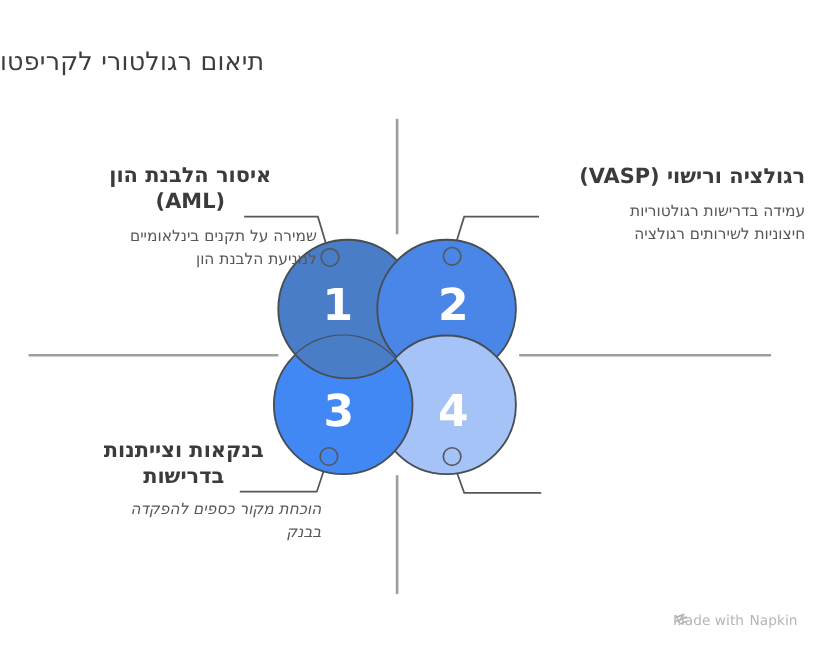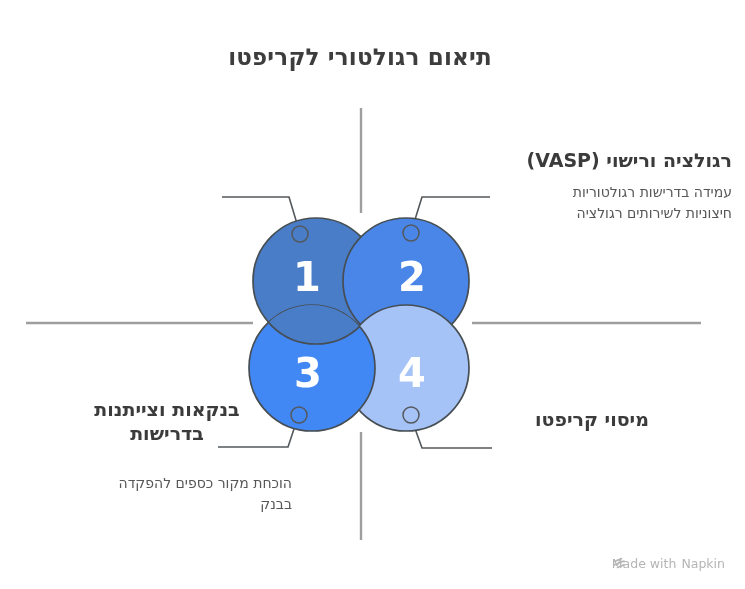--- a/index.html
+++ b/index.html
@@ -4,39 +4,39 @@
 <style>
   html,body{margin:0;padding:0;}
   body{
     width:745px;height:589px;background:#ffffff;
     font-family:"DejaVu Sans",sans-serif;overflow:hidden;
   }
   .canvas{position:relative;width:745px;height:589px;background:#fff;}
   svg{position:absolute;left:0;top:0;}
   .page-title{
     position:absolute;left:0;top:44px;width:720px;
-    text-align:center;font-size:23px;font-weight:bold;
+    font-size:23px;font-weight:normal;
     color:var(--title_text);letter-spacing:.2px;
   }
   .label-block{position:absolute;}
   .label-block .heading{
     font-size:19px;font-weight:bold;color:var(--heading_text);
     line-height:24px;
   }
   .label-block .heading.center{text-align:center;}
   .label-block .desc{
     font-size:14px;color:var(--desc_text);line-height:21px;
   }
   .label-block .desc div, .label-block .heading div{white-space:nowrap;}
   .tl{left:58px;top:147px;width:230px;}
   .tl .desc{margin-top:10px;}
   .tr{left:502px;top:148px;width:230px;}
   .tr .desc{margin-top:10px;}
   .bl{left:42px;top:397px;width:250px;}
-  .bl .desc{margin-top:28px;}
+  .bl .desc{margin-top:8px;font-style:italic;}
   .br{left:477px;top:407px;width:230px;}
   .br .desc{margin-top:10px;}
   .circ{stroke:var(--outline);stroke-width:1.7;}
   .fill-1{fill:var(--circle1);}
   .fill-2{fill:var(--circle2);}
   .fill-3{fill:var(--circle3);}
   .fill-4{fill:var(--circle4);}
   .axis{stroke:var(--axis);stroke-width:2.4;fill:none;}
   .lead{stroke:var(--connector);stroke-width:1.6;fill:none;}
   .anchor{stroke:var(--connector);stroke-width:1.5;fill:none;}
@@ -86,20 +86,30 @@
     <text class="circle-number" x="412" y="387">4</text>
 
     <circle class="anchor" cx="300" cy="234" r="8"></circle>
     <circle class="anchor" cx="411" cy="233" r="8"></circle>
     <circle class="anchor" cx="299" cy="415" r="8"></circle>
     <circle class="anchor" cx="411" cy="415" r="8"></circle>
   </svg>
 
   <div class="page-title">תיאום רגולטורי לקריפטו</div>
 
+  <div class="label-block tl" dir="rtl">
+    <div class="heading center">
+      <div>איסור הלבנת הון</div>
+      <div>(AML)</div>
+    </div>
+    <div class="desc">
+      <div>שמירה על תקנים בינלאומיים</div>
+      <div>למניעת הלבנת הון</div>
+    </div>
+  </div>
 
   <div class="label-block tr" dir="rtl">
     <div class="heading">
       <div>רגולציה ורישוי (VASP)</div>
     </div>
     <div class="desc">
       <div>עמידה בדרישות רגולטוריות</div>
       <div>חיצוניות לשירותים רגולציה</div>
     </div>
   </div>
@@ -109,23 +119,20 @@
       <div>בנקאות וצייתנות</div>
       <div>בדרישות</div>
     </div>
     <div class="desc">
       <div>הוכחת מקור כספים להפקדה</div>
       <div>בבנק</div>
     </div>
   </div>
 
   <div class="label-block br" dir="rtl">
-    <div class="heading center">
-      <div>מיסוי קריפטו</div>
-    </div>
   </div>
 
   <div class="watermark">
     <span>Made with</span>
     <svg class="napkin-icon" width="14" height="14" viewBox="0 0 14 14">
       <g stroke="#b5b5b5" stroke-width="1.6" stroke-linecap="round" fill="none">
         <line x1="2.5" y1="5.5" x2="9.5" y2="2.5"></line>
         <line x1="2" y1="9" x2="12" y2="5"></line>
         <line x1="5.5" y1="11.5" x2="12" y2="8.8"></line>
       </g>

